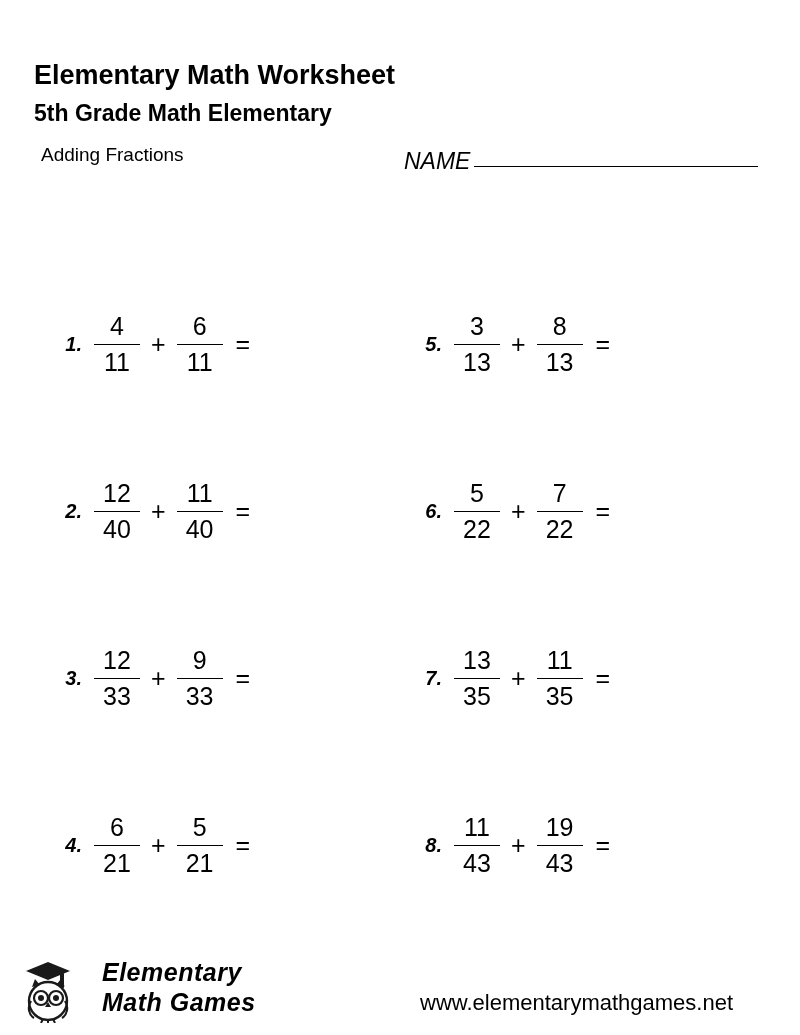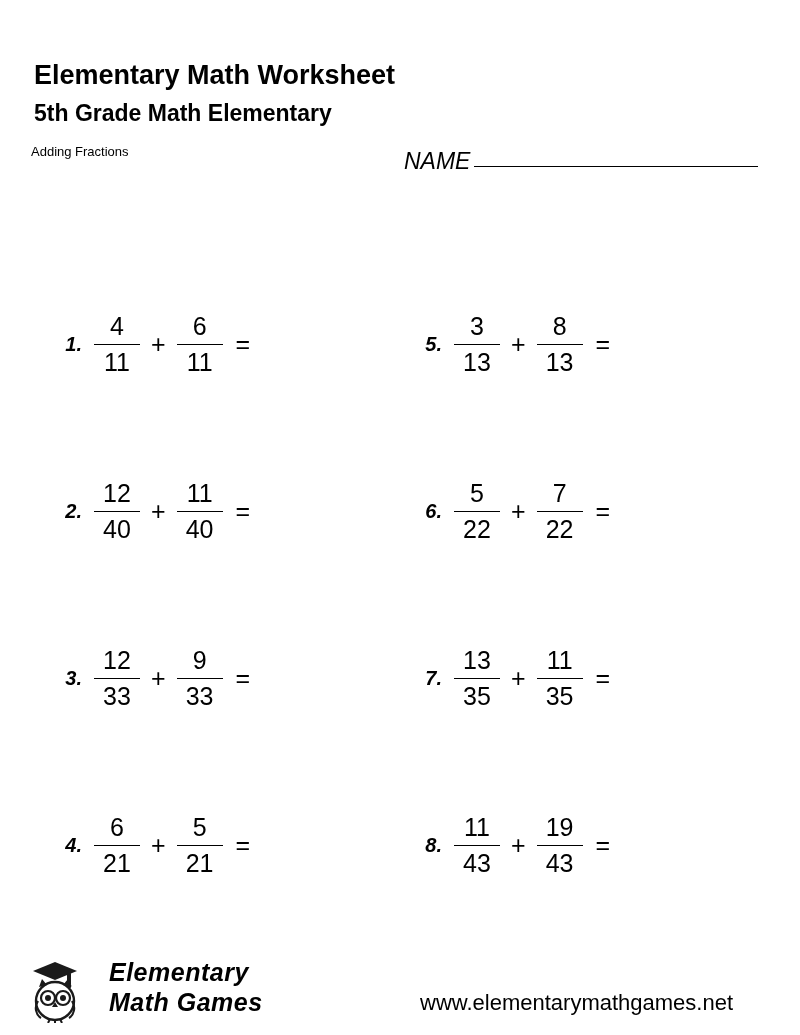--- a/index.html
+++ b/index.html
@@ -37,23 +37,23 @@
   .subtitle {
     position: absolute;
     left: 34px;
     top: 68px;
     font-size: 23px;
     font-weight: bold;
     white-space: nowrap;
   }
   .topic {
     position: absolute;
-    left: 31px;
+    left: 41px;
     top: 112px;
-    font-size: 13px;
+    font-size: 19px;
     font-weight: normal;
     white-space: nowrap;
   }
   .name-label {
     position: absolute;
     left: 404px;
     top: 116px;
     font-size: 23px;
     white-space: nowrap;
     font-style: italic;
@@ -120,21 +120,21 @@
     margin: 0 11px;
   }
   .eq {
     font-size: 25px;
     margin-left: 13px;
   }
 
   
   .logo {
     position: absolute;
-    left: 25px;
+    left: 18px;
     top: 925px;
     width: 260px;
     height: 72px;
   }
   .logo-text {
     position: absolute;
     left: 84px;
     top: 0;
     font-size: 25px;
     font-weight: bold;

